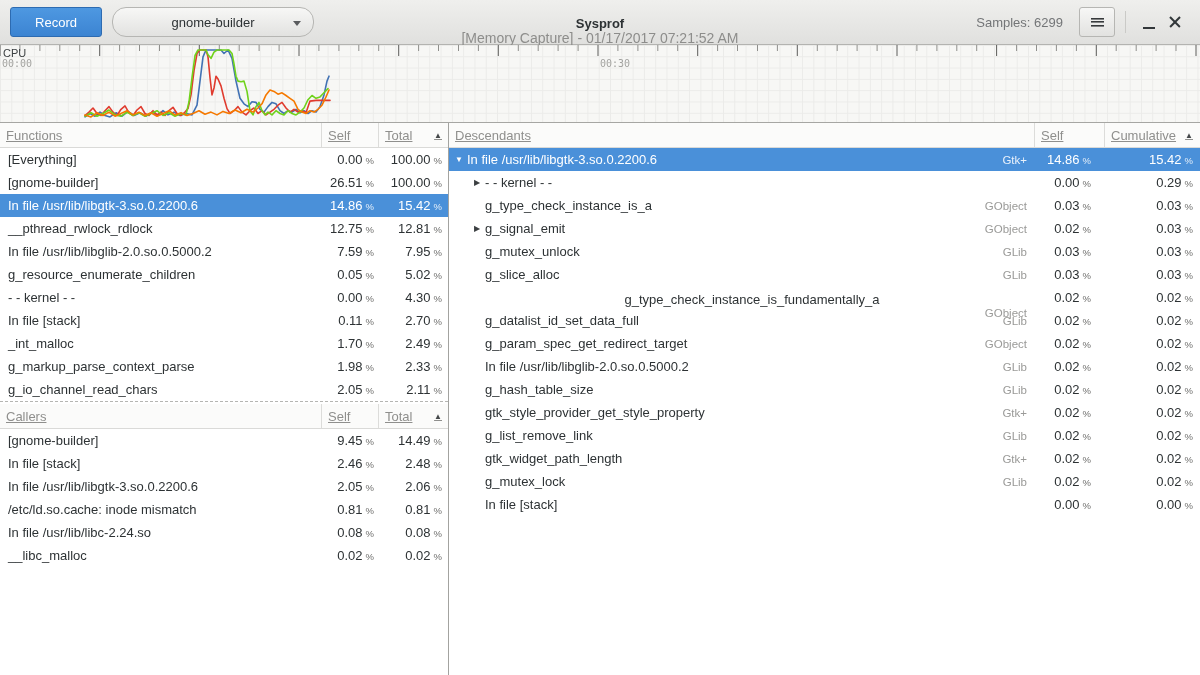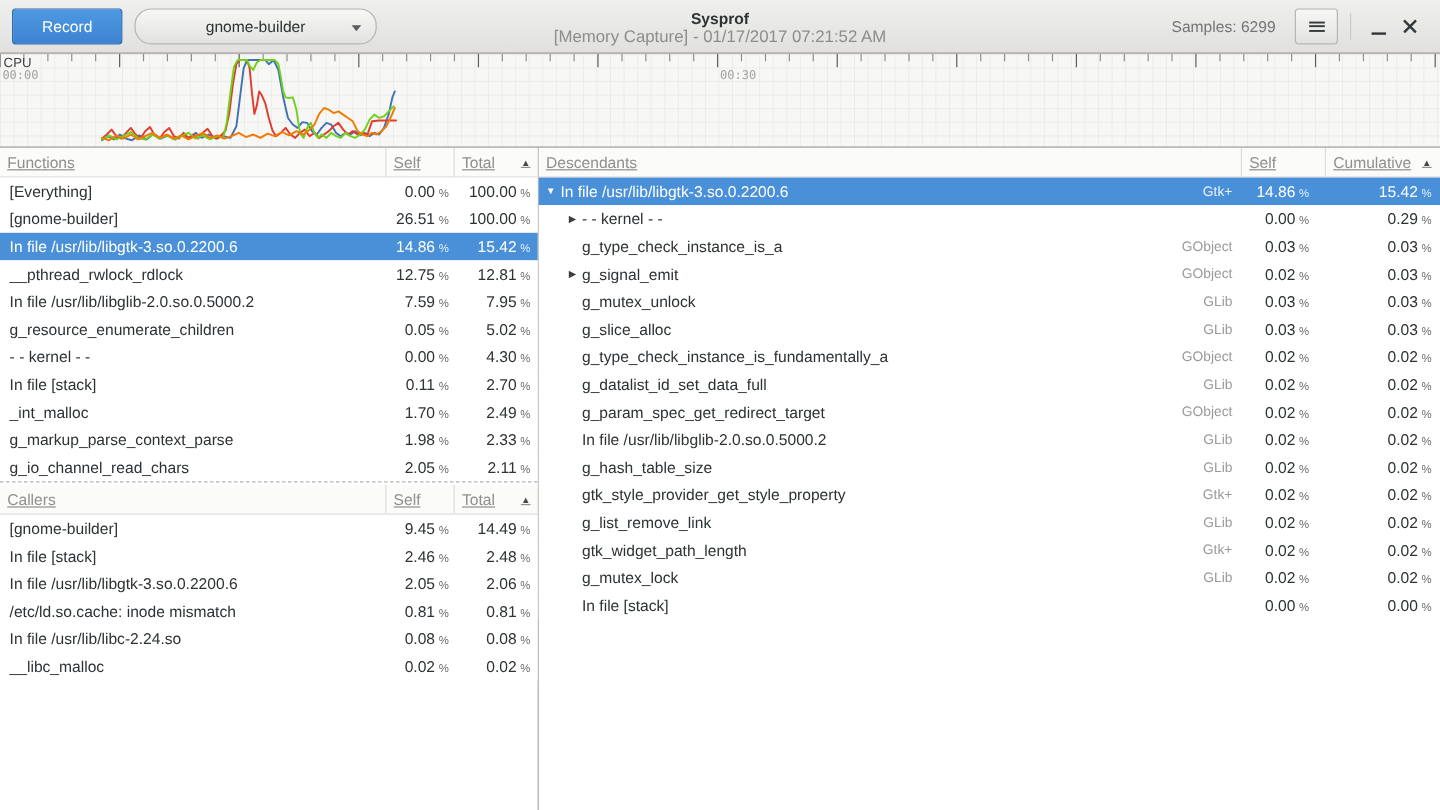--- a/index.html
+++ b/index.html
@@ -13,21 +13,21 @@
     border-bottom:1px solid #b3b3b0; padding:0 12px 0 10px; position:relative; }
   .hb-left { display:flex; align-items:center; gap:10px; }
   .record-btn { width:92px; height:30px; border:1px solid #2d6bb1; border-radius:3px;
     background:linear-gradient(to bottom,#4e98e1,#3c84d2); color:#fff; font-size:13px;
     font-family:inherit; cursor:pointer; }
   .target-btn { width:202px; height:30px; border:1px solid #b6b6b3; border-radius:14px;
     background:linear-gradient(to bottom,#f7f7f6,#e2e2e0); color:#2d3234; font-size:13px;
     font-family:inherit; position:relative; cursor:pointer; }
   .caret { position:absolute; right:12px; top:13px; width:0; height:0;
     border-left:4px solid transparent; border-right:4px solid transparent; border-top:5px solid #5a5c5e; }
-  .hb-center { position:absolute; left:50%; transform:translateX(-50%); text-align:center; top:8px; }
+  .hb-center { position:absolute; left:50%; transform:translateX(-50%); text-align:center; top:16px; }
   .title { font-weight:bold; font-size:13px; color:#2d3234; line-height:15px; }
   .subtitle { font-size:14px; color:#8d8d8b; line-height:14px; }
   .hb-right { margin-left:auto; display:flex; align-items:center; }
   .samples { color:#737577; font-size:13px; margin-right:16px; }
   .menu-btn { width:36px; height:30px; border:1px solid #b6b6b3; border-radius:3px;
     background:linear-gradient(to bottom,#f7f7f6,#e2e2e0); display:flex; align-items:center;
     justify-content:center; cursor:pointer; }
   .hamburger { width:13px; height:9px; background:
     linear-gradient(#373a3c,#373a3c) 0 0/13px 1.6px no-repeat,
     linear-gradient(#373a3c,#373a3c) 0 3.7px/13px 1.6px no-repeat,
@@ -542,21 +542,21 @@
             <div class="num rw-self">
               <span class="val">0.03</span>
               <span class="pct">%</span>
             </div>
             <div class="num rw-cum">
               <span class="val">0.03</span>
               <span class="pct">%</span>
             </div>
           </div>
           <div class="row">
-            <div class="cell-name rw-name" style="padding-left: 20px;">
+            <div class="cell-name rw-name" style="padding-left: 20px; flex-direction: column;">
               <span class="expander"></span>
               <span>g_type_check_instance_is_fundamentally_a</span>
               <span class="lib">GObject</span>
             </div>
             <div class="num rw-self">
               <span class="val">0.02</span>
               <span class="pct">%</span>
             </div>
             <div class="num rw-cum">
               <span class="val">0.02</span>

